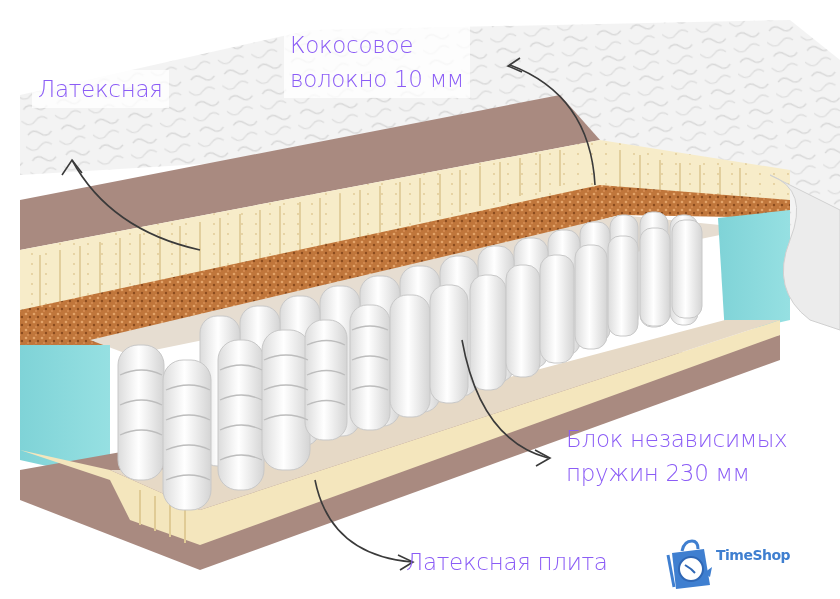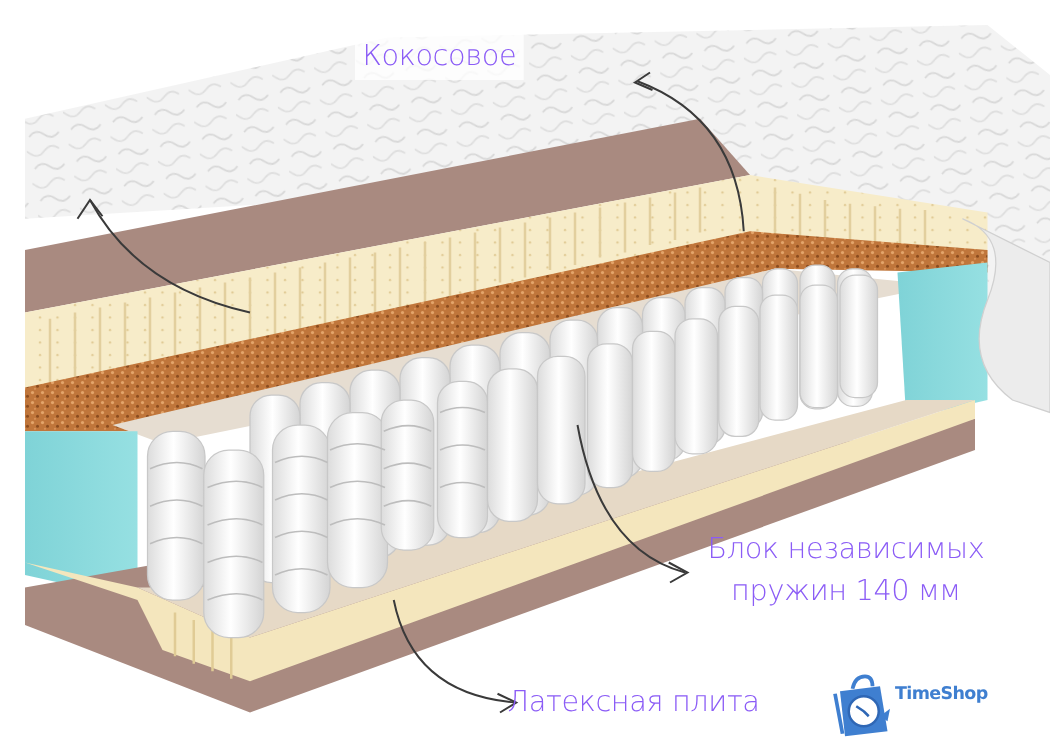--- a/index.html
+++ b/index.html
@@ -173,27 +173,29 @@
       <path d="M595 185 Q590 95 510 65"></path>
       <path d="M520 58 L508 66 L522 72"></path>
       <path d="M462 340 Q480 440 548 458"></path>
       <path d="M535 450 L550 458 L536 466"></path>
       <path d="M315 480 Q330 555 412 562"></path>
       <path d="M398 555 L413 562 L400 570"></path>
     </g>
   </svg>
 
   <div class="label bg" style="left:32px; top:70px;">
+    <span>Латексная</span>
   </div>
   <div class="label bg" style="left:284px; top:26px;">
     <span>Кокосовое</span>
-  </div>
-  <div class="label" style="left:566px; top:422px;text-align:center;">
+    <span>волокно 10 мм</span>
+  </div>
+  <div class="label" style="left:566px; top:422px;">
     <span>Блок независимых</span>
-    <span>пружин 140 мм</span>
+    <span>пружин 230 мм</span>
   </div>
   <div class="label" style="left:406px; top:545px;">
     <span>Латексная плита</span>
   </div>
 
   <div class="logo">
     <svg width="52" height="56" viewBox="0 0 52 56">
       <path d="M8 16 L40 12 L46 48 L12 52 Z" fill="#3f7fd0"></path>
       <path d="M18 14 Q20 4 28 4 Q34 4 34 12" stroke="#3f7fd0" stroke-width="3" fill="none"></path>
       <path d="M4 18 L10 50" stroke="#3f7fd0" stroke-width="3"></path>

